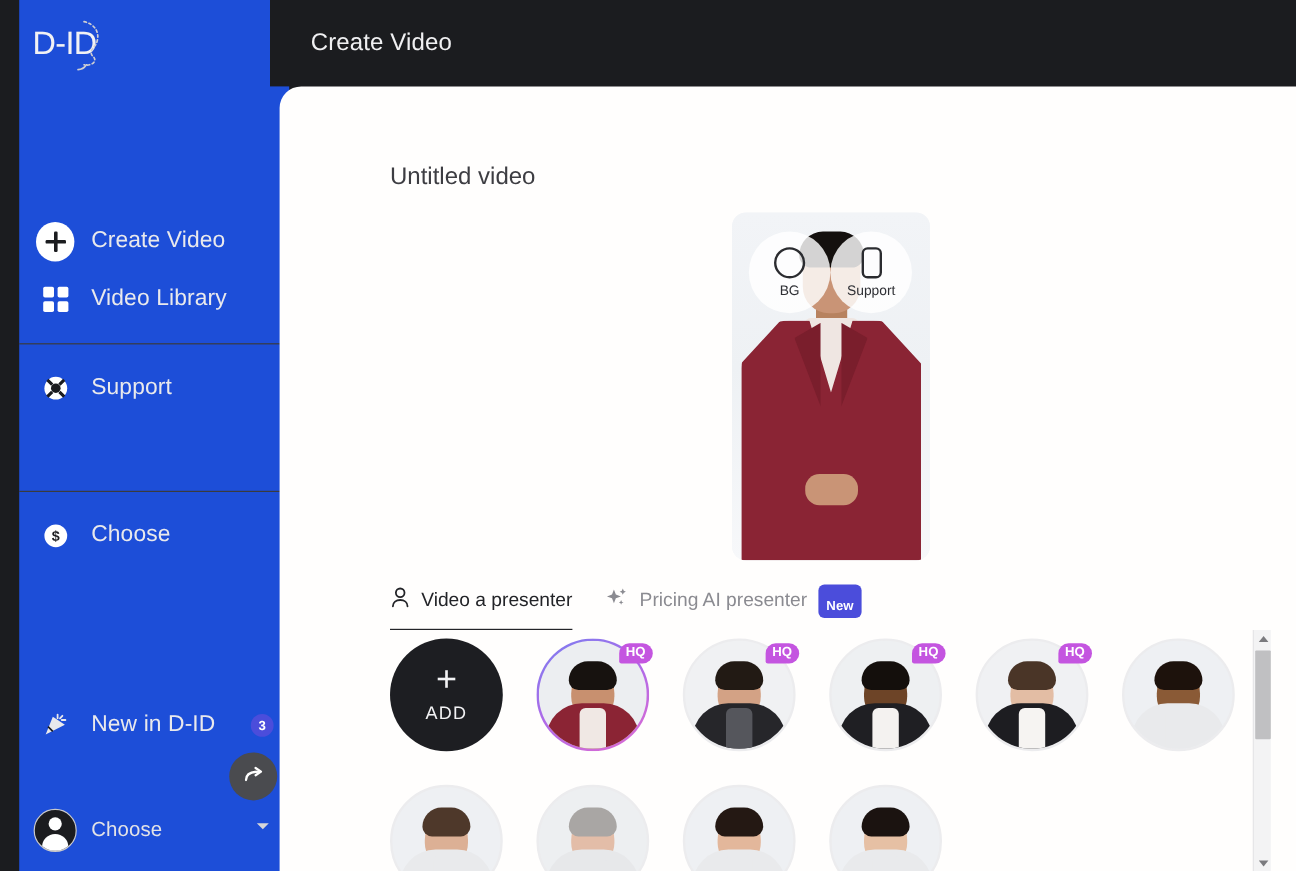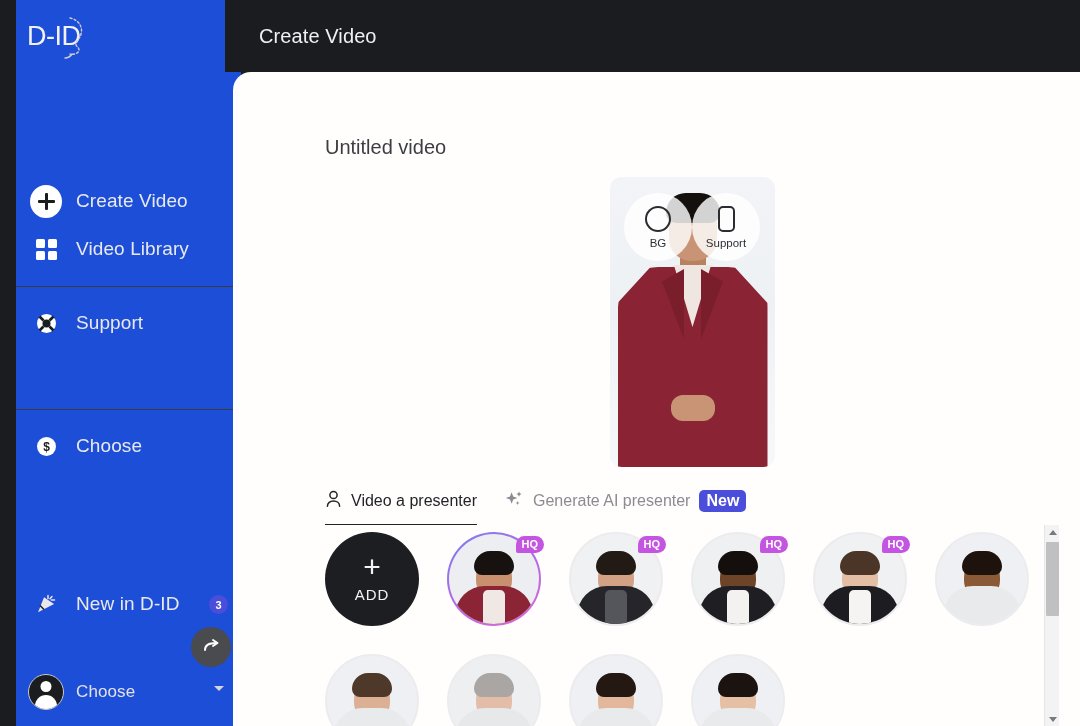--- a/index.html
+++ b/index.html
@@ -200,22 +200,22 @@
   .tab {
     display: flex; align-items: center; height: 40px; cursor: pointer;
     padding-bottom: 8px;
   }
   .tab .tab-label { font-size: 16px; color: #8b8b91; margin-left: 9px; white-space: nowrap; }
   .tab.active .tab-label { color: #232428; }
   .tab.active { border-bottom: 1.6px solid #232428; }
   #tab-generate { margin-left: 28px; }
   .badge-new {
     margin-left: 9px; background: #4b4ddb; color: #fff;
-    font-size: 16px; font-weight: 700;
-    padding: 2px 7px 3px; border-radius: 5px; line-height: 1.1; text-align: right;
+    font-size: 11px; font-weight: 700;
+    padding: 12px 7px 3px; border-radius: 5px; line-height: 1.1; text-align: right;
   }
 
   
   #presenters {
     position: absolute; left: 92px; top: 460px;
     width: 710px; height: 194px;
     display: flex; flex-wrap: wrap;
     gap: 28px 28px;
   }
   .p-cell { width: 94px; height: 94px; position: relative; }
@@ -403,21 +403,21 @@
         <span class="tab-label">Video a presenter</span>
       </div>
       <div class="tab" id="tab-generate">
         <span>
           <svg width="19" height="19" viewBox="0 0 19 19">
             <path d="M6.6 2.2 L8.2 6.4 L12.4 8 L8.2 9.6 L6.6 13.8 L5 9.6 L0.8 8 L5 6.4 Z" fill="#8b8b91"></path>
             <path d="M14 1.5 L14.8 3.3 L16.6 4.1 L14.8 4.9 L14 6.7 L13.2 4.9 L11.4 4.1 L13.2 3.3 Z" fill="#8b8b91"></path>
             <path d="M12.6 11 L13.2 12.4 L14.6 13 L13.2 13.6 L12.6 15 L12 13.6 L10.6 13 L12 12.4 Z" fill="#8b8b91"></path>
           </svg>
         </span>
-        <span class="tab-label">Generate AI presenter</span>
+        <span class="tab-label">Pricing AI presenter</span>
         <span class="badge-new">New</span>
       </div>
     </div>
 
     <div id="presenters">
       <div class="p-cell">
         <div class="p-add">
           <span class="plus-glyph">+</span>
           <span class="add-label">ADD</span>
         </div>

